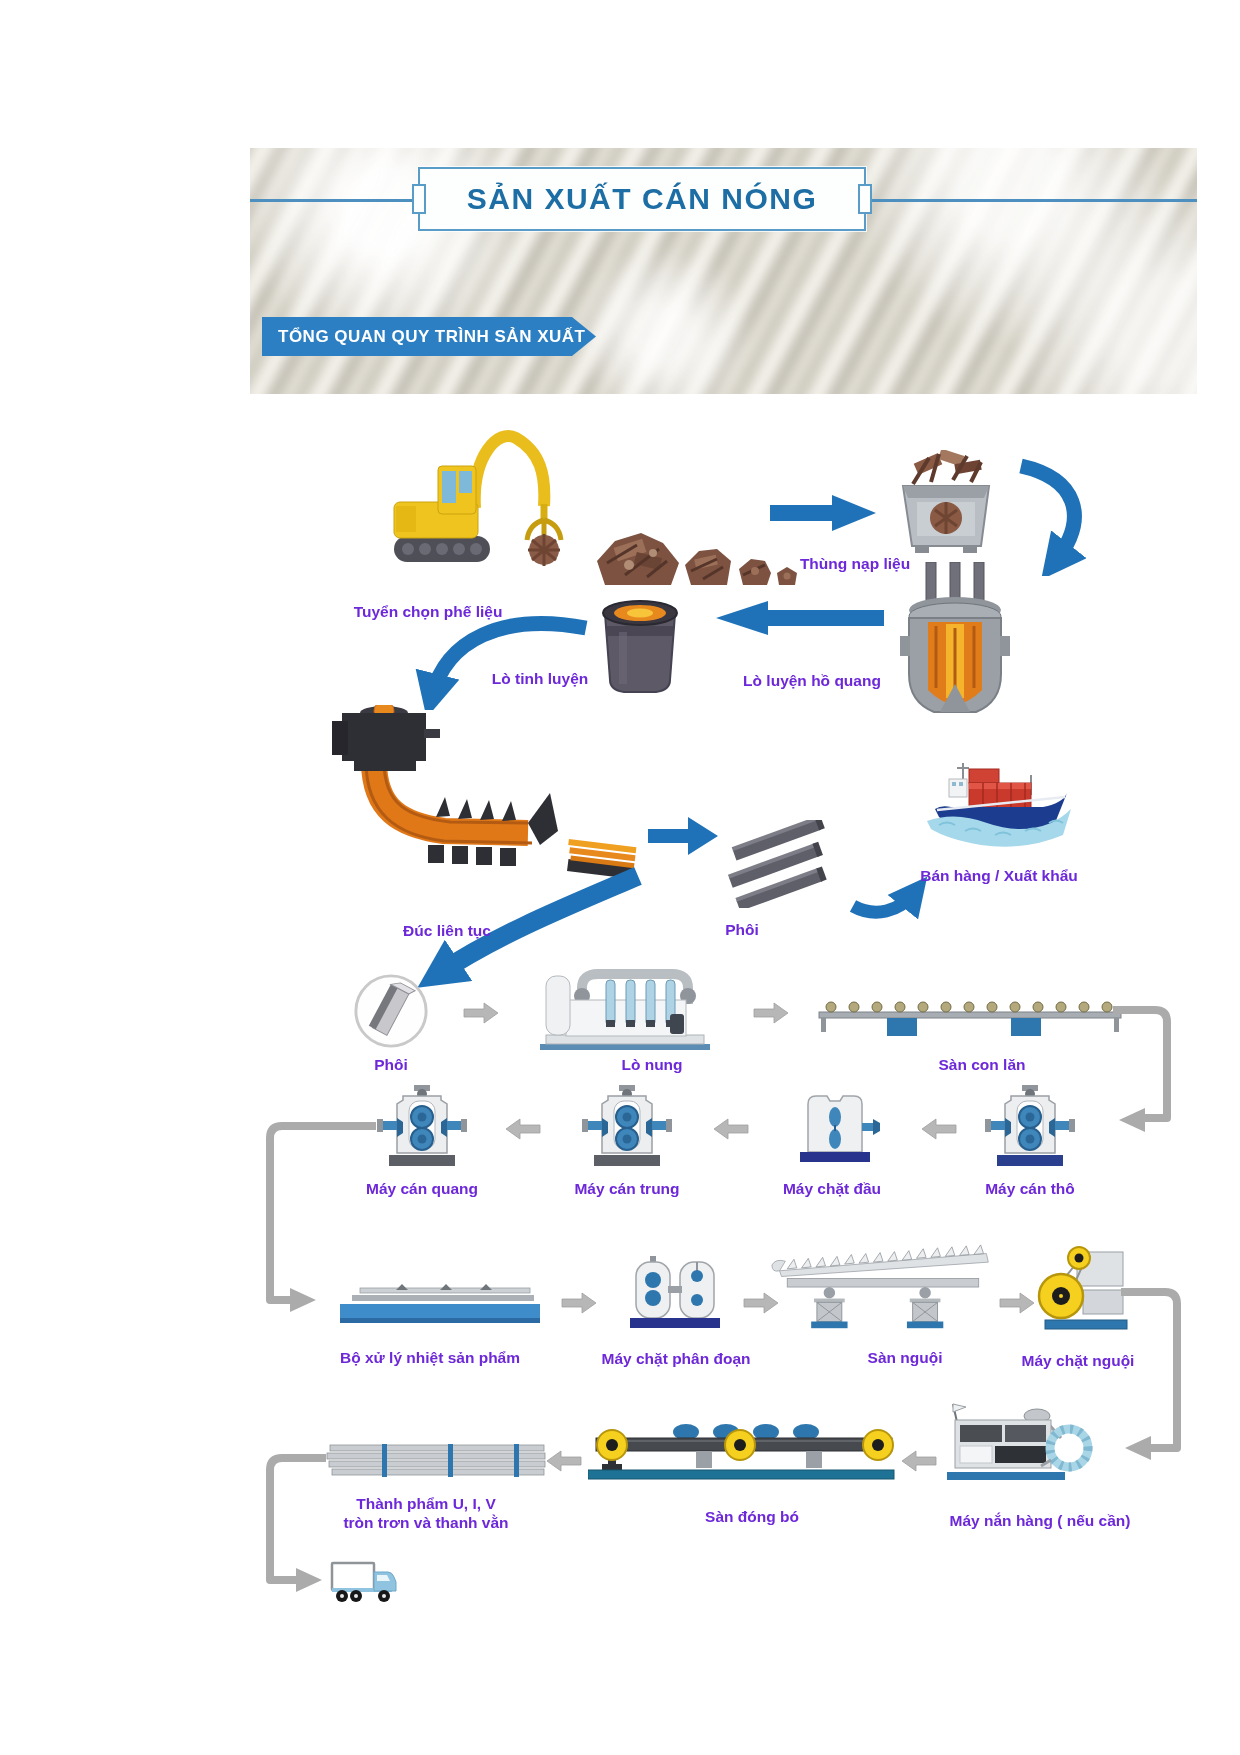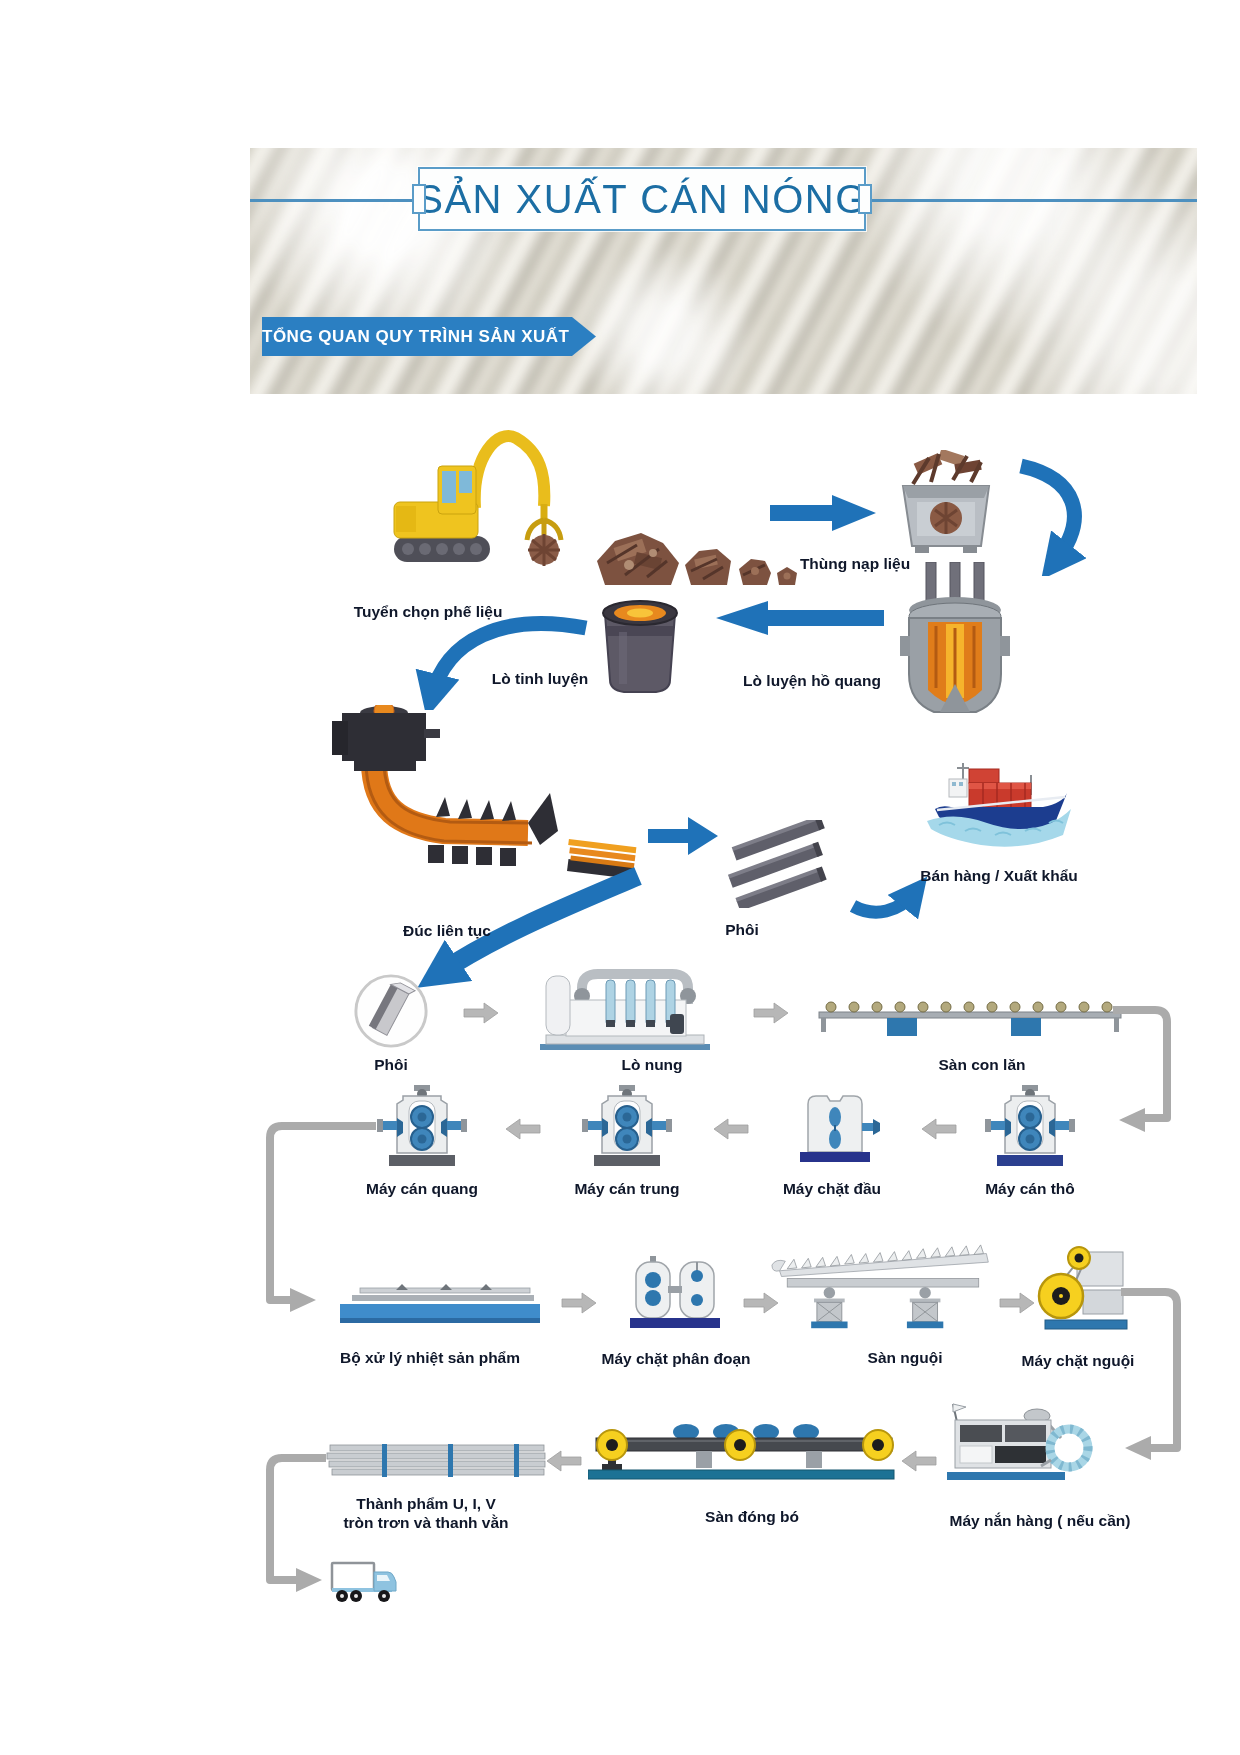--- a/index.html
+++ b/index.html
@@ -16,28 +16,28 @@
       radial-gradient(circle at 94% 70%, rgba(255,255,255,.7) 0 5%, rgba(255,255,255,0) 16%),
       repeating-linear-gradient(118deg, rgba(148,144,130,.75) 0 9px, rgba(236,233,224,.95) 9px 24px,
         rgba(171,167,152,.6) 24px 34px, rgba(248,246,240,.95) 34px 55px),
       repeating-linear-gradient(62deg, rgba(120,140,115,.30) 0 3px, rgba(0,0,0,0) 3px 48px);}
   .title-line{position:absolute;left:250px;top:199px;width:947px;height:3px;background:#4d90bf;}
   .title-box{position:absolute;left:418px;top:167px;width:444px;height:60px;background:#fdfefe;
     border:2px solid #5a9cc8;display:flex;align-items:center;justify-content:center;
     box-shadow:0 0 0 1px rgba(255,255,255,.8);}
   .title-box .tab{position:absolute;width:10px;height:26px;background:#fdfefe;border:2px solid #5a9cc8;top:15px;}
   .title-box .tab.l{left:-8px;}  .title-box .tab.r{right:-8px;}
-  .title-text{color:#1c6ea4;font-size:40px;font-weight:normal;letter-spacing:1.5px;white-space:nowrap;}
+  .title-text{color:#1c6ea4;font-size:30px;font-weight:bold;letter-spacing:1.5px;white-space:nowrap;}
   .banner{position:absolute;left:262px;top:317px;width:334px;height:39px;background:#2b7fc2;
     clip-path:polygon(0 0,calc(100% - 24px) 0,100% 50%,calc(100% - 24px) 100%,0 100%);
-    display:flex;align-items:center;padding-left:0;box-sizing:border-box;}
+    display:flex;align-items:center;padding-left:16px;box-sizing:border-box;}
   .banner span{color:#ffffff;font-size:17px;font-weight:bold;letter-spacing:.5px;white-space:nowrap;}
   
   .lbl{position:absolute;transform:translateX(-50%);text-align:center;font-size:15.5px;
-       color:#0f172a;font-weight:bold;white-space:nowrap;line-height:1.25;}
+       color:#6d28d9;font-weight:bold;white-space:nowrap;line-height:1.25;}
   .lbl.two{white-space:normal;width:260px;}
 </style>
 </head>
 <body>
 
 <div id="canvas">
 
   <div class="photo">
       <div class="blur"></div>
     </div>

